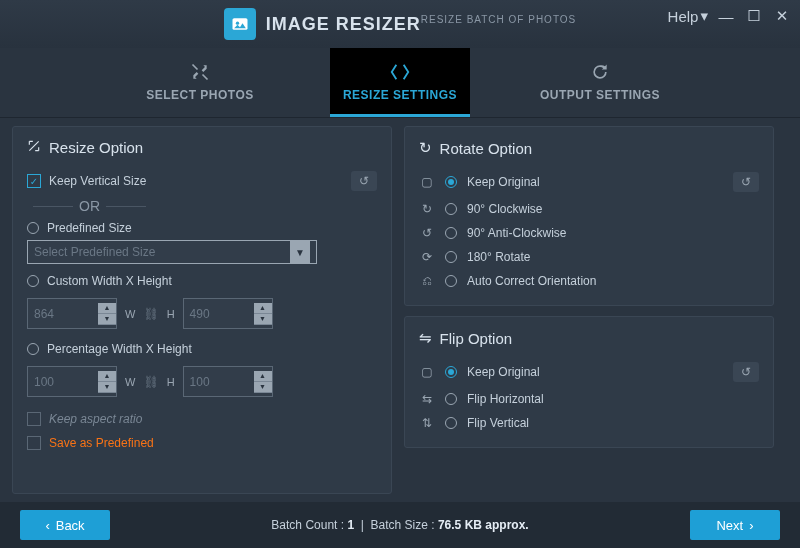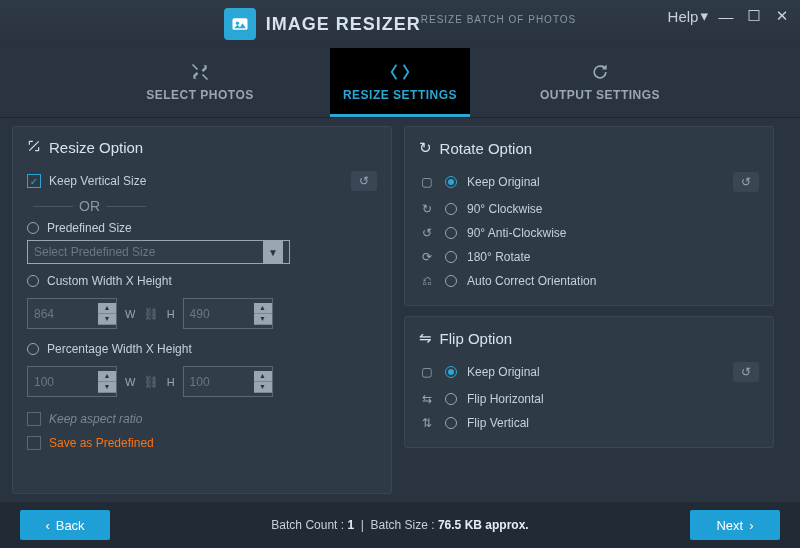--- a/index.html
+++ b/index.html
@@ -31,21 +31,21 @@
 .checkbox { width: 14px; height: 14px; border: 1px solid #2ba7d6; display: inline-flex; align-items: center; justify-content: center; cursor: pointer; }
 .checkbox.checked::after { content: "✓"; color: #2ba7d6; font-size: 10px; }
 .checkbox.empty { border-color: #5a6775; }
 .radio { width: 12px; height: 12px; border: 1px solid #9aa6b2; border-radius: 50%; display: inline-flex; align-items: center; justify-content: center; cursor: pointer; }
 .radio.checked { border-color: #2ba7d6; }
 .radio.checked::after { content: ""; width: 6px; height: 6px; background: #2ba7d6; border-radius: 50%; }
 .reset-btn { margin-left: auto; width: 26px; height: 20px; background: #3a4654; border-radius: 3px; display:flex; align-items:center; justify-content:center; cursor:pointer; color:#9aa6b2; font-size:12px; }
 .or-row { display:flex; align-items:center; color:#8a97a5; font-size:14px; margin: 2px 0; }
 .or-row::before, .or-row::after { content:""; flex:0 0 40px; height:1px; background:#4a5664; margin:0 6px; }
 
-.select { display:flex; align-items:center; height:24px; border:1px solid #9aa6b2; background:#323d4a; color:#6a7785; padding:0 6px; width: 263px; cursor:pointer; }
+.select { display:flex; align-items:center; height:24px; border:1px solid #9aa6b2; background:#323d4a; color:#6a7785; padding:0 6px; width: 290px; cursor:pointer; }
 .select .caret { margin-left:auto; width:20px; height:22px; background:#9aa6b2; color:#2a3440; display:flex; align-items:center; justify-content:center; font-size:10px; }
 
 .num-input { display:flex; align-items:center; height:31px; border:1px solid #5a6775; background:#323d4a; width:90px; }
 .num-input span { flex:1; padding:0 6px; color:#6a7785; }
 .num-input .spin { width:18px; height:22px; background:#9aa6b2; display:flex; flex-direction:column; }
 .num-input .spin div { flex:1; display:flex; align-items:center; justify-content:center; font-size:7px; color:#2a3440; cursor:pointer; border-bottom:1px solid #7a8795; }
 .dim-label { font-size:11px; color:#9aa6b2; }
 .link-icon { color:#6a7785; }
 
 .opt-row { display:flex; align-items:center; gap:10px; margin:5px 0; }

